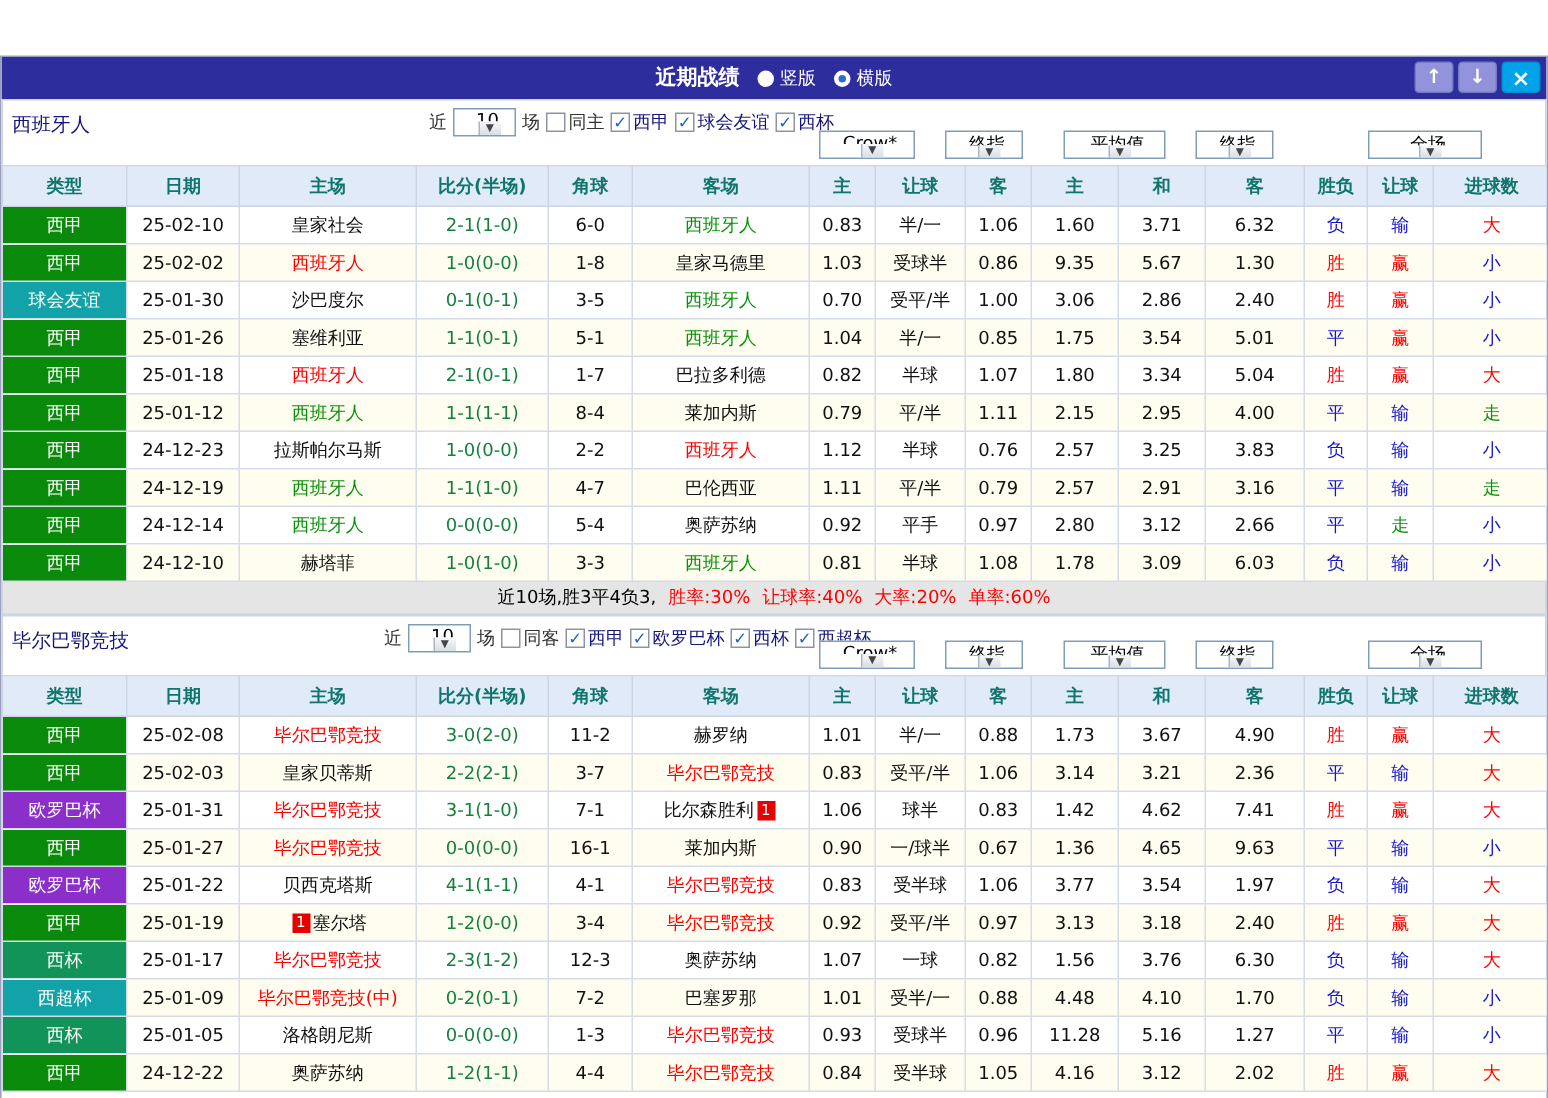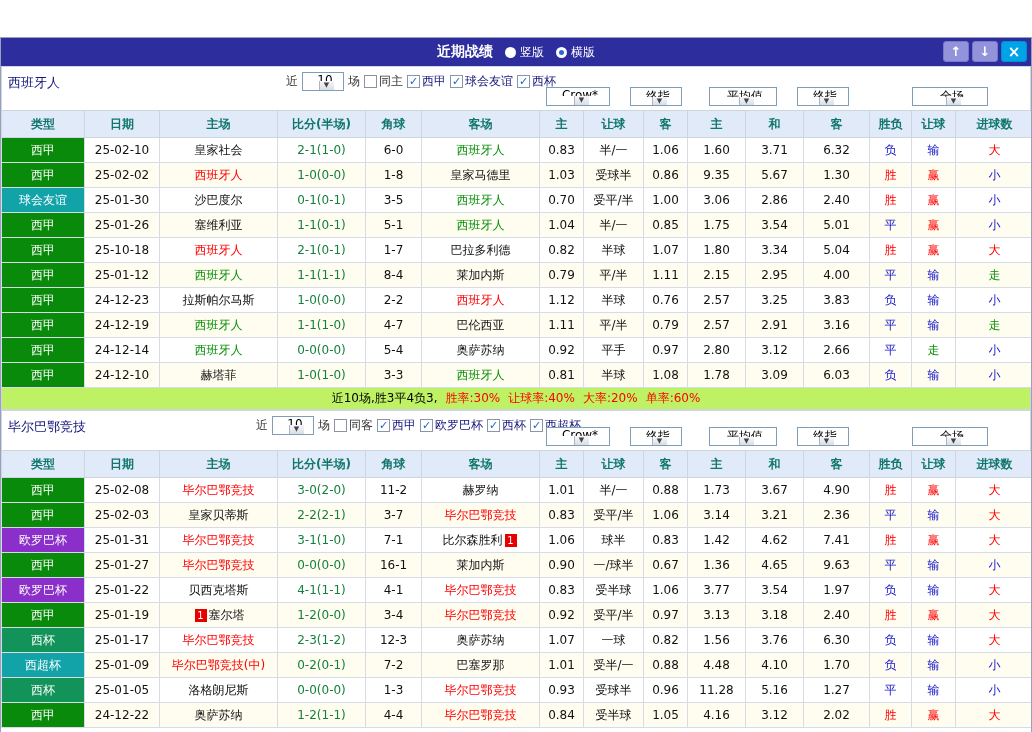--- a/index.html
+++ b/index.html
@@ -53,21 +53,21 @@
   td.type.supercopa { background:#12A3A8; }
   tr.alt td.type.liga { background:#0A8A0A; }
   td.score { color:#15803d; }
   .tc-green { color:#089108; }
   .tc-red { color:#FF0000; }
   td.res.red { color:#FF0000; }
   td.res.blue { color:#1414CC; }
   td.res.green { color:#089108; }
   .badge { display:inline-block; width:12px; height:13px; background:#E60000; color:#fff; font-size:10px; line-height:13px; margin:0 2px; vertical-align:middle; }
 
-  .summary { height:22px; border:1px solid #cdd5e0; border-top:none; background:#bef264; text-align:center; font-size:12px;
+  .summary { height:22px; border:1px solid #cdd5e0; border-top:none; background:#e5e5e5; text-align:center; font-size:12px;
              line-height:21px; color:#000; }
   .summary .stat { color:#FF0000; margin-left:8px; }
 </style>
 </head>
 <body>
 
 <div class="page">
 
   <div class="topbar">
     <div class="topbar-center">
@@ -249,21 +249,21 @@
             <td>0.85</td>
             <td>1.75</td>
             <td>3.54</td>
             <td>5.01</td>
             <td class="res blue">平</td>
             <td class="res red">赢</td>
             <td class="res blue">小</td>
           </tr>
           <tr>
             <td class="type liga">西甲</td>
-            <td>25-10-18</td>
+            <td>25-01-18</td>
             <td><span class="tc-red">西班牙人</span></td>
             <td class="score">2-1(0-1)</td>
             <td>1-7</td>
             <td><span>巴拉多利德</span></td>
             <td>0.82</td>
             <td>半球</td>
             <td>1.07</td>
             <td>1.80</td>
             <td>3.34</td>
             <td>5.04</td>

